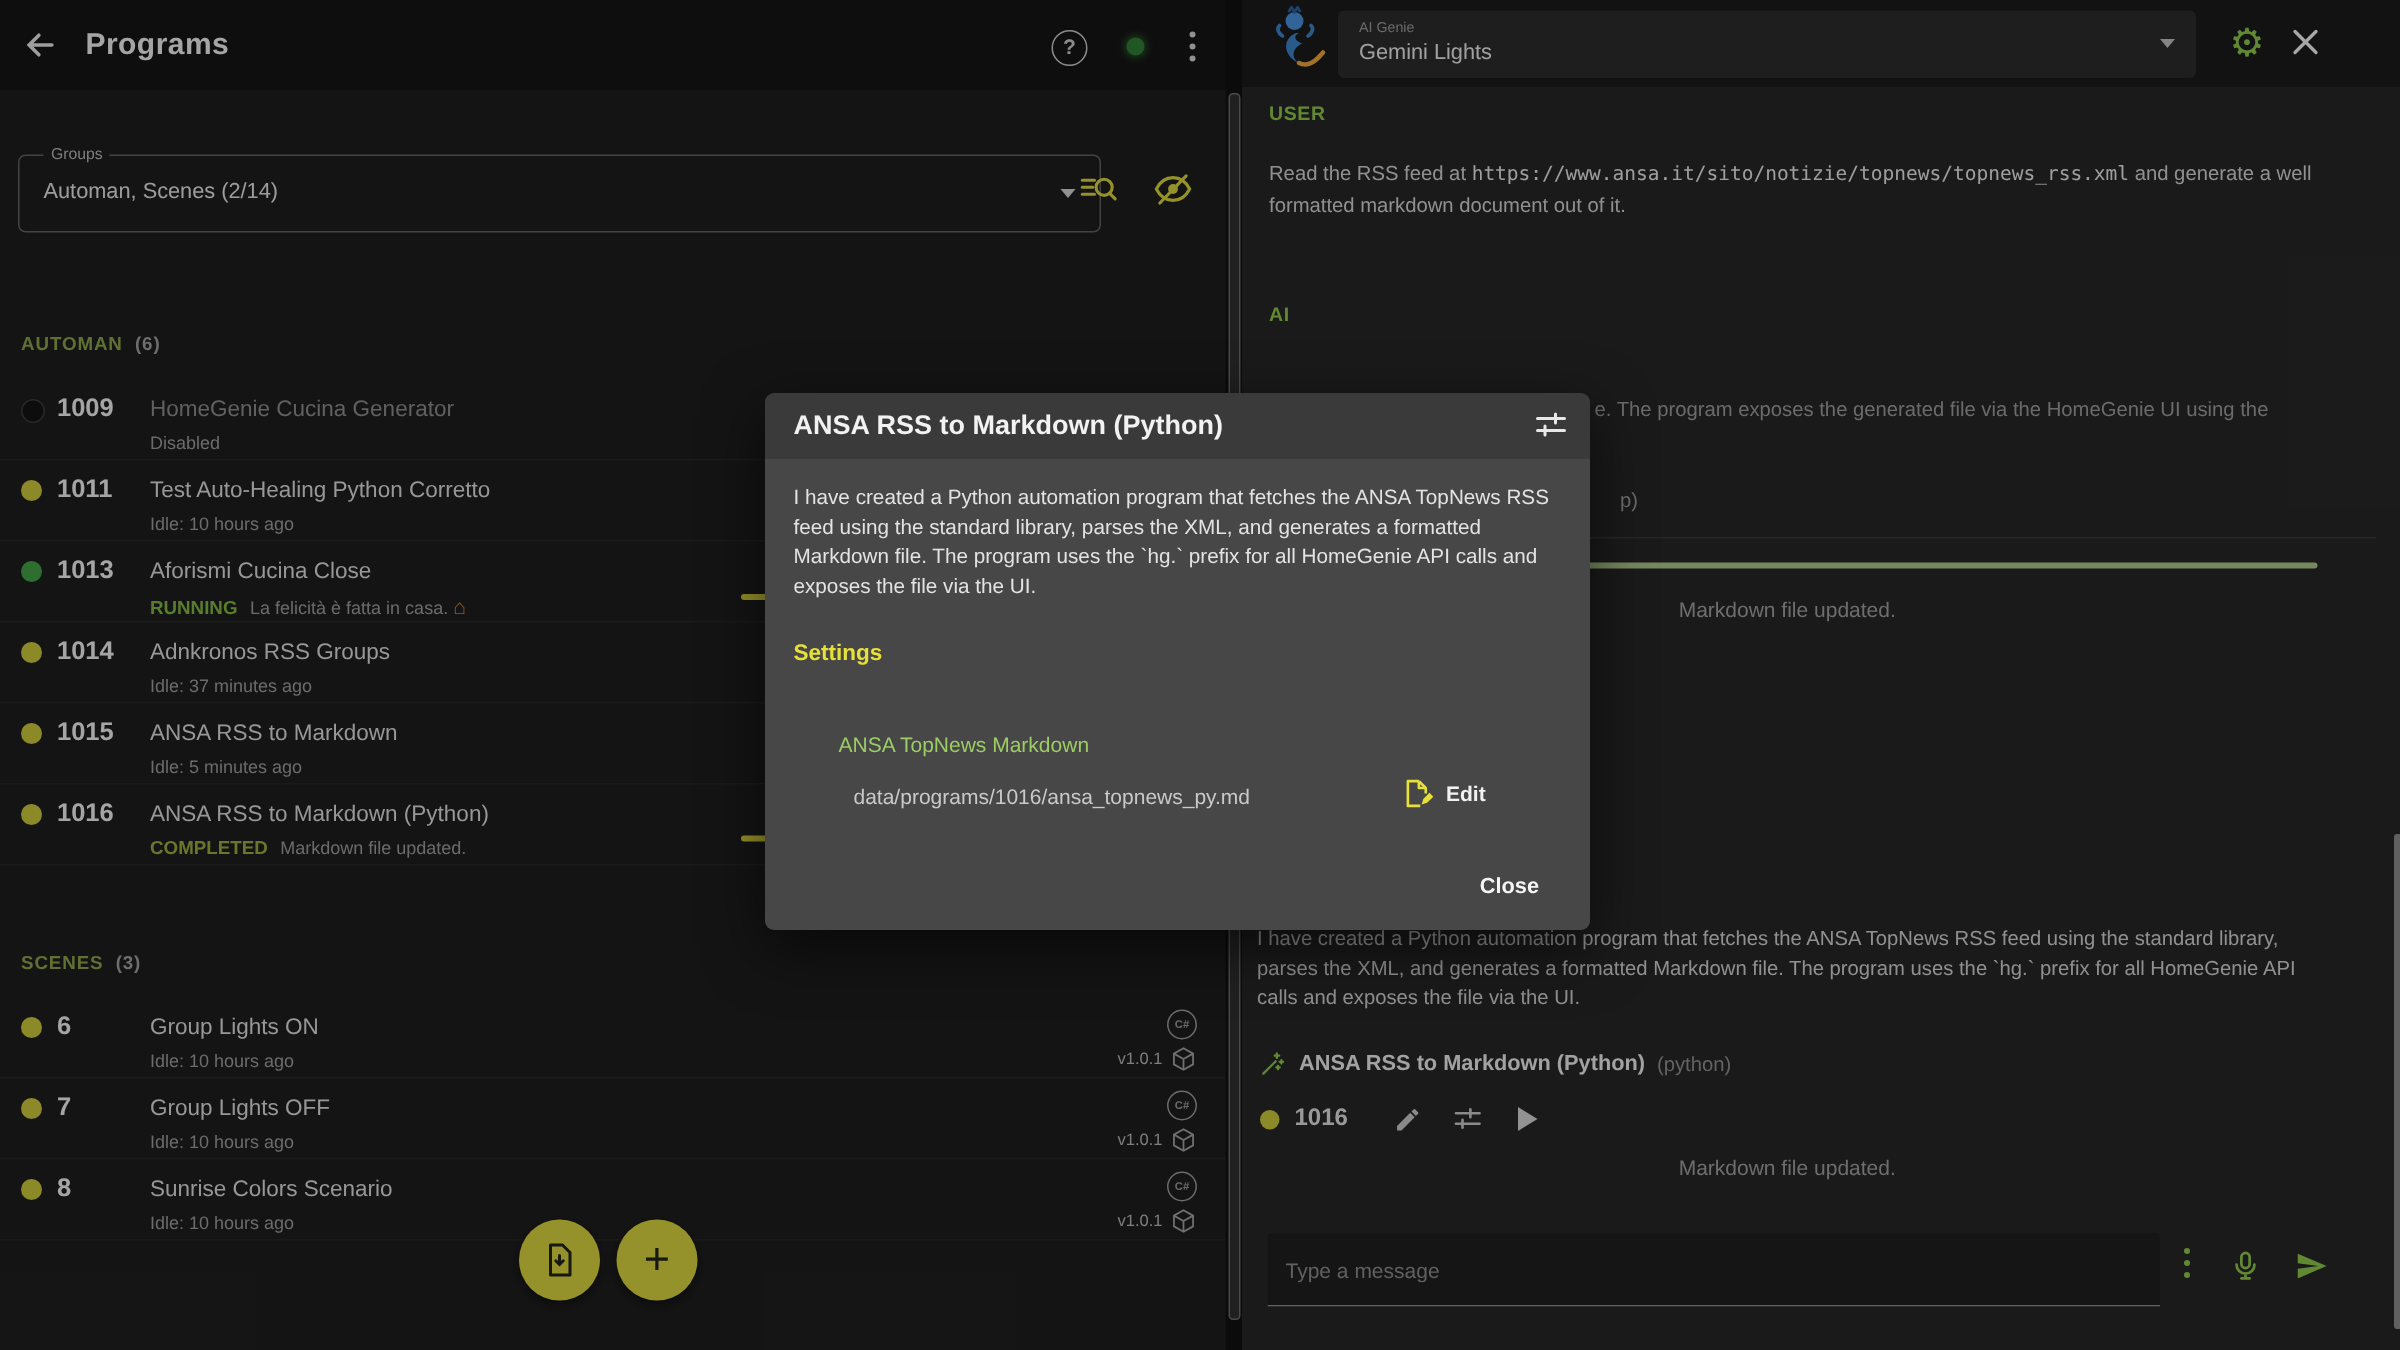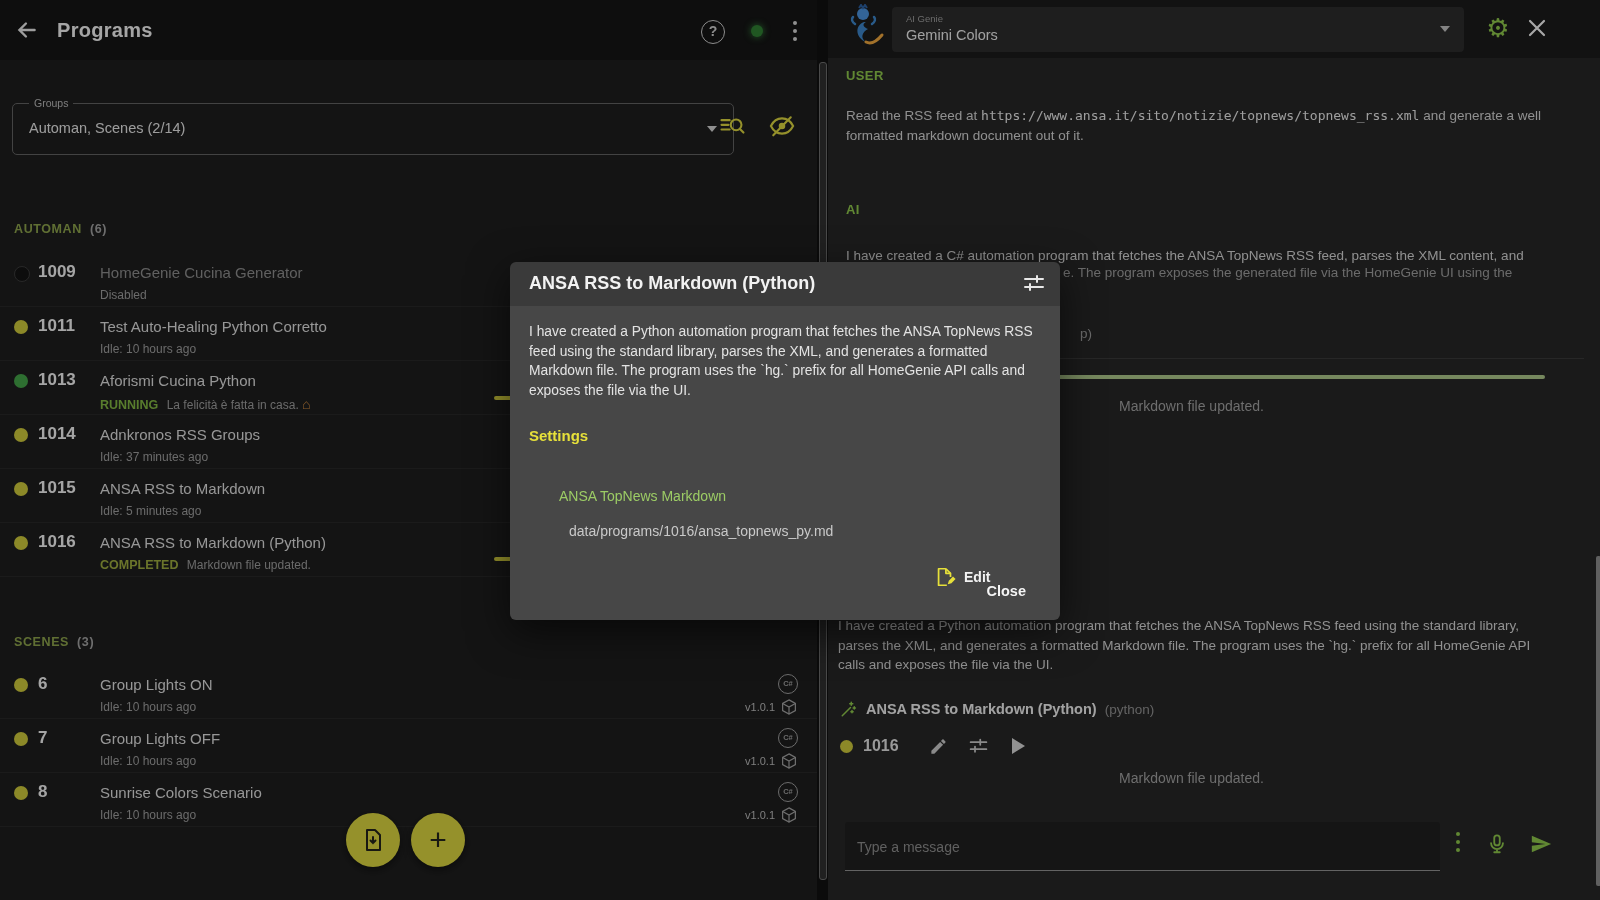--- a/index.html
+++ b/index.html
@@ -101,21 +101,21 @@
   .dialog{position:absolute;left:510px;top:262px;width:550px;height:358px;z-index:60;border-radius:6px;
     box-shadow:0 12px 40px rgba(0,0,0,.6);}
   .dialog-titlebar{position:absolute;left:0;top:0;width:100%;height:44px;background:#3a3a3a;border-radius:6px 6px 0 0;}
   .dialog-title{position:absolute;left:19px;top:11px;font-size:18px;font-weight:700;color:#f2f2f2;}
   .dialog-tune{position:absolute;right:14px;top:10px;width:24px;height:24px;cursor:pointer;}
   .dialog-body{position:absolute;left:0;top:44px;width:100%;height:314px;background:#474747;border-radius:0 0 6px 6px;}
   .dialog-desc{position:absolute;left:19px;top:16px;width:512px;font-size:13.8px;line-height:19.5px;color:#e3e3e3;}
   .dialog-settings{position:absolute;left:19px;top:121px;font-size:15px;font-weight:700;}
   .opt-group{position:absolute;left:49px;top:182px;font-size:14px;}
   .opt-value{position:absolute;left:59px;top:217px;font-size:14px;color:#c9c9c9;}
-  .edit-btn{position:absolute;left:424px;top:212px;display:flex;align-items:center;gap:8px;cursor:pointer;margin-top:48px;}
+  .edit-btn{position:absolute;left:424px;top:212px;display:flex;align-items:center;gap:8px;cursor:pointer;}
   .edit-label{font-size:14px;font-weight:700;color:#f2f2f2;}
   .close-btn{position:absolute;right:30px;bottom:15px;font-size:14.5px;font-weight:700;color:#f5f5f5;cursor:pointer;padding:6px 4px;}
 </style>
 </head>
 <body>
 
 <div class="screen">
 
   <div class="left-panel">
     <div class="left-appbar">
@@ -171,21 +171,21 @@
     <div class="prow" style="top:306px;">
       <span class="dot" style="background-color: rgb(201, 196, 58);"></span>
       <span class="pid">1011</span>
       <span class="ptitle">Test Auto-Healing Python Corretto</span>
       <div class="psub">Idle: 10 hours ago</div>
     </div>
 
     <div class="prow" style="top:360px;">
       <span class="dot" style="background-color: rgb(67, 160, 71);"></span>
       <span class="pid">1013</span>
-      <span class="ptitle">Aforismi Cucina Python</span>
+      <span class="ptitle">Aforismi Cucina Close</span>
       <div class="psub">
         <span class="plabel" style="color: rgb(127, 179, 65);">RUNNING</span>
         <span>La felicità è fatta in casa.</span>
         <span class="house">⌂</span>
       </div>
       <span class="ydash" style="top: 36px; background-color: rgb(214, 208, 62);"></span>
     </div>
 
     <div class="prow" style="top:414px;">
       <span class="dot" style="background-color: rgb(201, 196, 58);"></span>
@@ -289,38 +289,37 @@
         <svg width="46" height="50" viewBox="0 0 46 50">
           <path d="M22 18 C12 22 14 34 24 38 C18 34 20 28 26 25 C21 23 20 20 24 18 Z" fill="#3b82c4"></path>
           <path d="M24 38 C30 41 35 37 40 31" stroke="#e8a33d" stroke-width="3" fill="none" stroke-linecap="round"></path>
           <circle cx="21" cy="10" r="6" fill="#4a90d9"></circle>
           <path d="M17 4 L19 1 L21 4 L23 1 L25 4" stroke="#2a5d9c" stroke-width="2" fill="none"></path>
           <path d="M13 20 C10 18 9 15 11 13 M30 20 C33 18 34 15 32 13" stroke="#3b82c4" stroke-width="2.5" fill="none" stroke-linecap="round"></path>
         </svg>
       </div>
       <div class="assistant-box">
         <span class="assistant-label">AI Genie</span>
-        <span class="assistant-value">Gemini Colors</span>
+        <span class="assistant-value">Gemini Lights</span>
         <span class="caret"></span>
       </div>
       <div class="gear-icon" style="color: rgb(139, 195, 74);">⚙</div>
       <div class="close-x">
         <svg width="24" height="24" viewBox="0 0 24 24" fill="none" stroke-width="2.2" stroke-linecap="round">
           <path d="M5 5l14 14M19 5L5 19"></path>
           </svg>
       </div>
     </div>
 
     <div class="chat-label" style="top: 68px; color: rgb(139, 195, 74);">USER</div>
     <div class="chat-text" style="left:18px;top:106px;width:712px;">
       <span>Read the RSS feed at </span><span class="mono chat-code">https://www.ansa.it/sito/notizie/topnews/topnews_rss.xml</span><span> and generate a well formatted markdown document out of it.</span>
     </div>
 
     <div class="chat-label" style="top: 202px; color: rgb(139, 195, 74);">AI</div>
-    <div class="chat-text" style="left:18px;top:246px;width:720px;white-space:nowrap;">I have created a C# automation program that fetches the ANSA TopNews RSS feed, parses the XML content, and</div>
     <div class="chat-frag" style="left:235px;top:265px;">e. The program exposes the generated file via the HomeGenie UI using the</div>
     <div class="chat-frag" style="left:252px;top:326px;">p)</div>
 
     <div class="rdivider" style="top:358px;"></div>
     <div class="gbar" style="left: 10px; right: 55px; top: 375px; background-color: rgb(169, 195, 135);"></div>
     <div class="center-status" style="top:398px;">Markdown file updated.</div>
 
     <div class="chat-text" style="left:10px;top:616px;width:712px;">I have created a Python automation program that fetches the ANSA TopNews RSS feed using the standard library, parses the XML, and generates a formatted Markdown file. The program uses the `hg.` prefix for all HomeGenie API calls and exposes the file via the UI.</div>
 
     <div class="prog-title-row" style="top:700px;">

